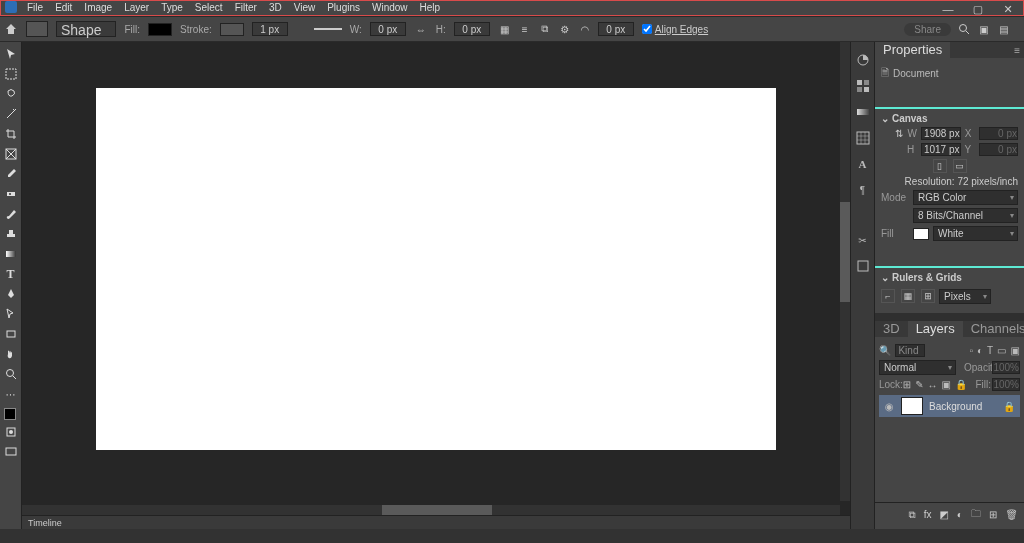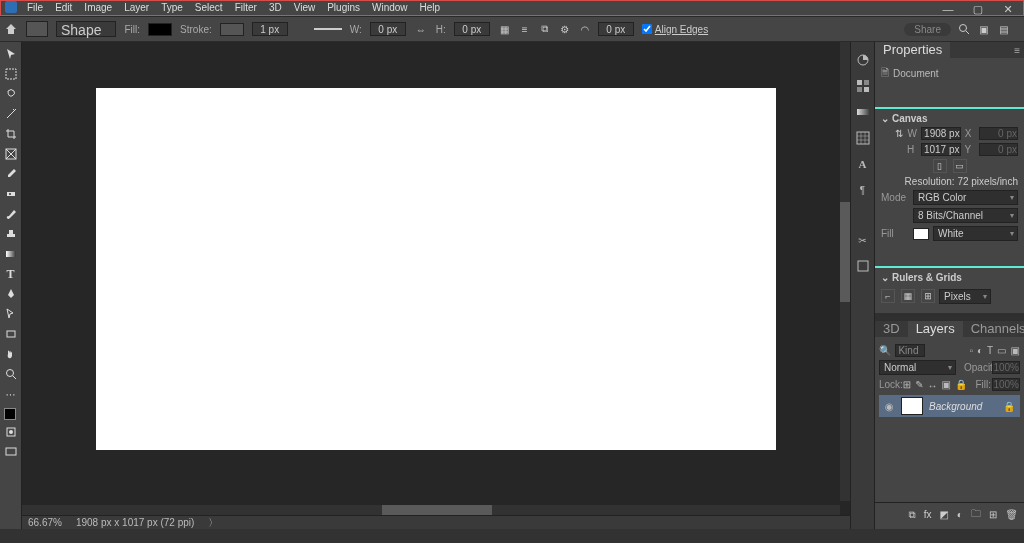--- a/index.html
+++ b/index.html
@@ -74,21 +74,21 @@
 .sectitle { color: #ccc; font-weight: bold; font-size: 9px; margin-bottom: 2px; }
 .colorwhite { width: 16px; height: 12px; background: #fff; border: 1px solid #222; }
 .iconrow { display: flex; gap: 6px; margin: 3px 0; }
 .iconrow span { width: 14px; height: 14px; border: 1px solid #555; display: flex; align-items: center; justify-content: center; font-size: 9px; }
 
 
 .layersbody { padding: 4px; font-size: 9px; color: #bbb; }
 .layrow { display: flex; align-items: center; gap: 6px; background: #5a6b84; padding: 2px 4px; margin-top: 4px; }
 .layrow .eye { width: 12px; text-align: center; }
 .layrow .thumb { width: 22px; height: 18px; background: #fff; border: 1px solid #222; }
-.layrow .lname { font-style: italic; color: #ddd; }
+.layrow .lname { color: #ddd; }
 .layrow .lock { margin-left: auto; color: #ccc; }
 
 svg { display: block; }
 </style>
 </head>
 <body>
 
 <div class="menubar">
   <span class="logo"></span>
   <span class="mitem">File</span>
@@ -271,25 +271,21 @@
   <div class="canvaszone">
     <div class="canvasview">
       <div class="whitecanvas"></div>
       <div class="vscroll">
           <div class="thumb"></div>
         </div>
       <div class="hscroll">
           <div class="thumb"></div>
         </div>
     </div>
-    <div class="statusbar">
-      <span>66.67%</span>
-      <span>1908 px x 1017 px (72 ppi)</span>
-      <span>〉</span>
-    </div>
+    <div class="timeline">Timeline</div>
   </div>
 
   <div class="dockstrip">
     <span class="dicon">
         <svg width="14" height="14">
           <circle cx="7" cy="7" r="5" stroke="#bbb" fill="none"></circle>
           <path d="M7 2 A5 5 0 0 1 12 7 L7 7 Z" fill="#bbb"></path>
         </svg>
       </span>
     <span class="dicon">

